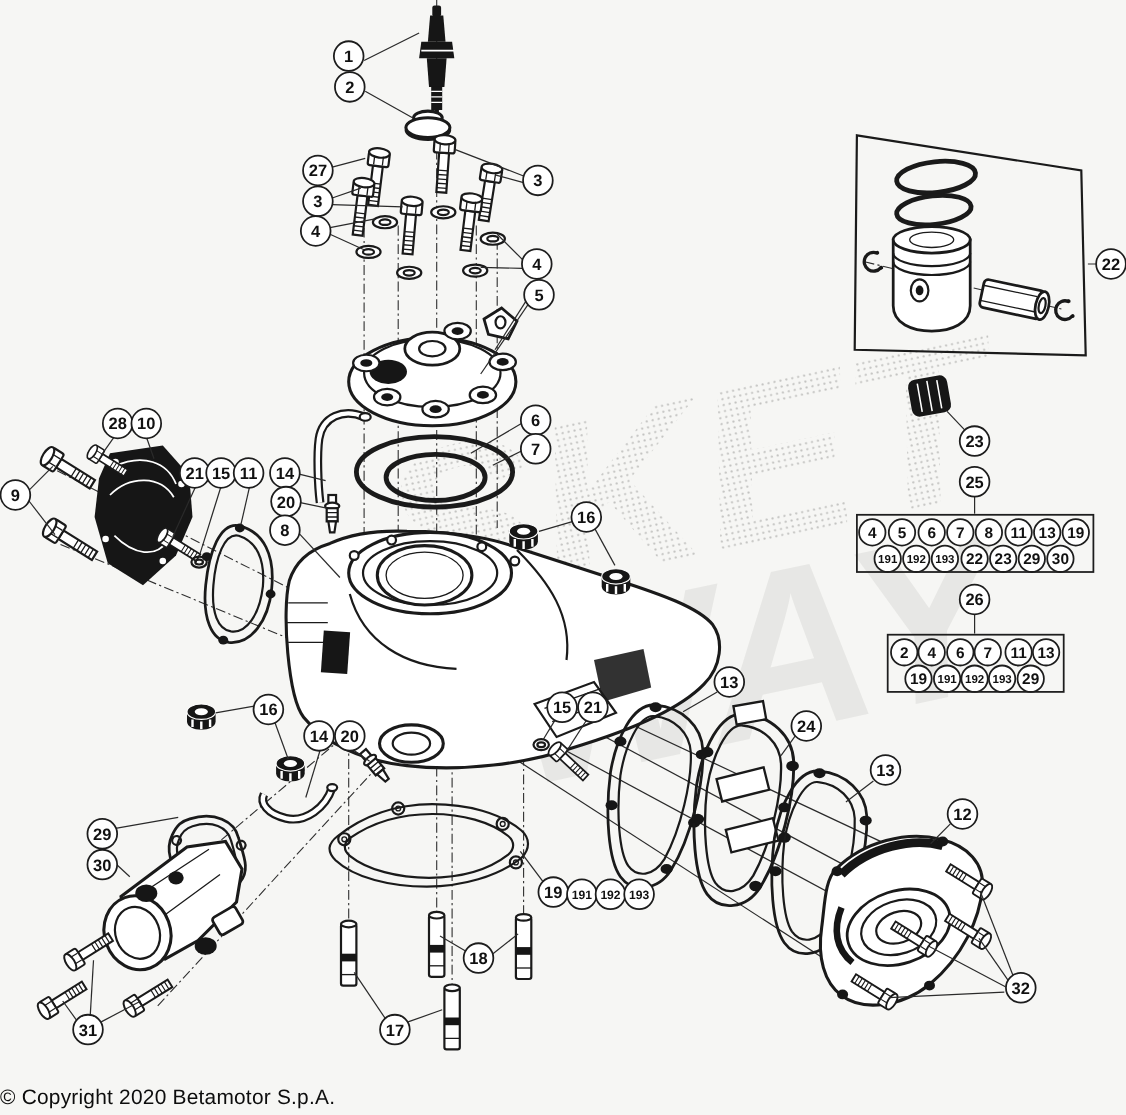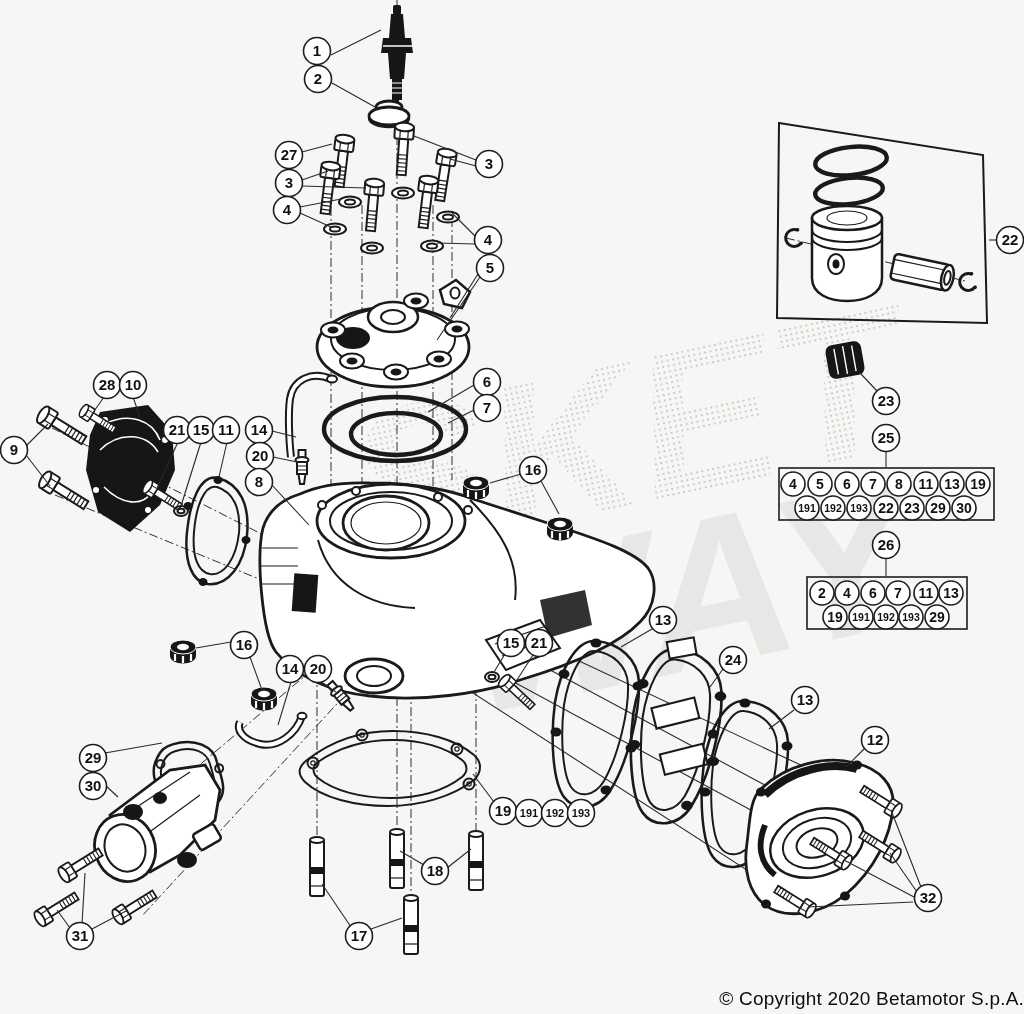--- a/index.html
+++ b/index.html
@@ -21,21 +21,21 @@
   .ol2{fill:none;stroke:#1a1a1a;stroke-width:2;}
   .ol25{fill:none;stroke:#1a1a1a;stroke-width:2.5;}
   .ol3{fill:none;stroke:#1a1a1a;stroke-width:3;}
   .ring4{fill:none;stroke:#1a1a1a;stroke-width:4.4;}
   .blk{fill:#161616;stroke:none;}
   .wl{stroke:#ffffff;stroke-width:1.6;fill:none;}
   .callout-circle{fill:#ffffff;stroke:#1d1d1d;stroke-width:1.6;}
   .callout-text{fill:#111111;font-weight:600;}
   .kit-rect{fill:none;stroke:#1d1d1d;stroke-width:1.6;}
   #copyright{
-    position:absolute;left:0;right:0;top:988px;text-align:right;
+    position:absolute;left:0;right:0;top:988px;text-align:left;
     font-size:19px;color:#0d0d0d;letter-spacing:0.2px;
   }
 </style>
 </head>
 <body>
 
 <div id="stage">
 <svg id="diagram" viewBox="0 0 1024 1014" width="1024" height="1014">
   <defs>
     <pattern id="halftone" patternUnits="userSpaceOnUse" width="5.5" height="5.5">

